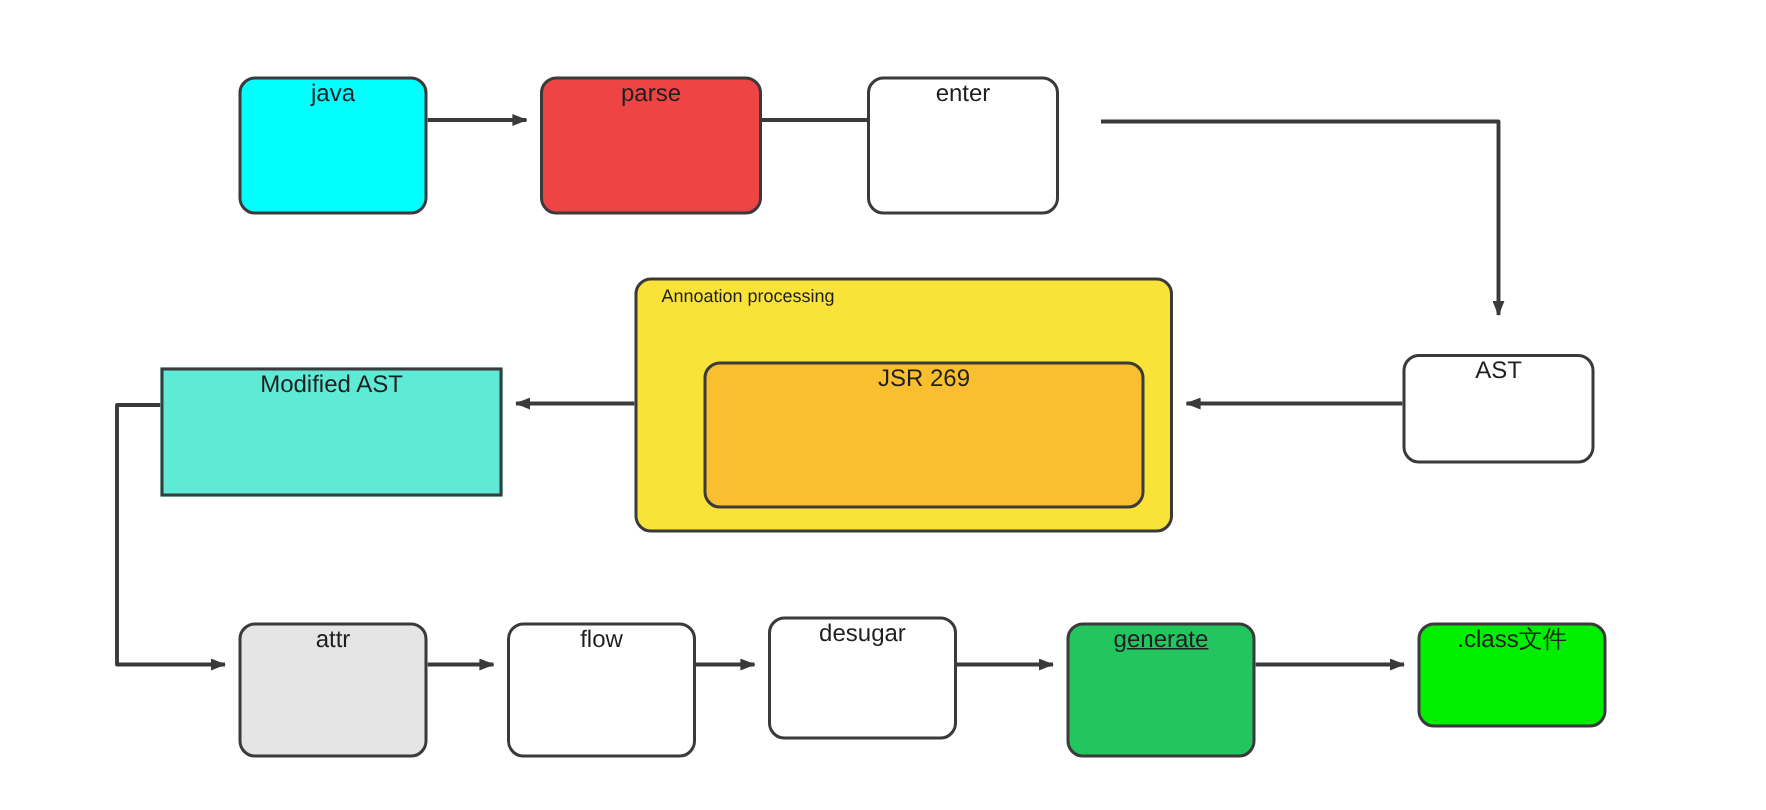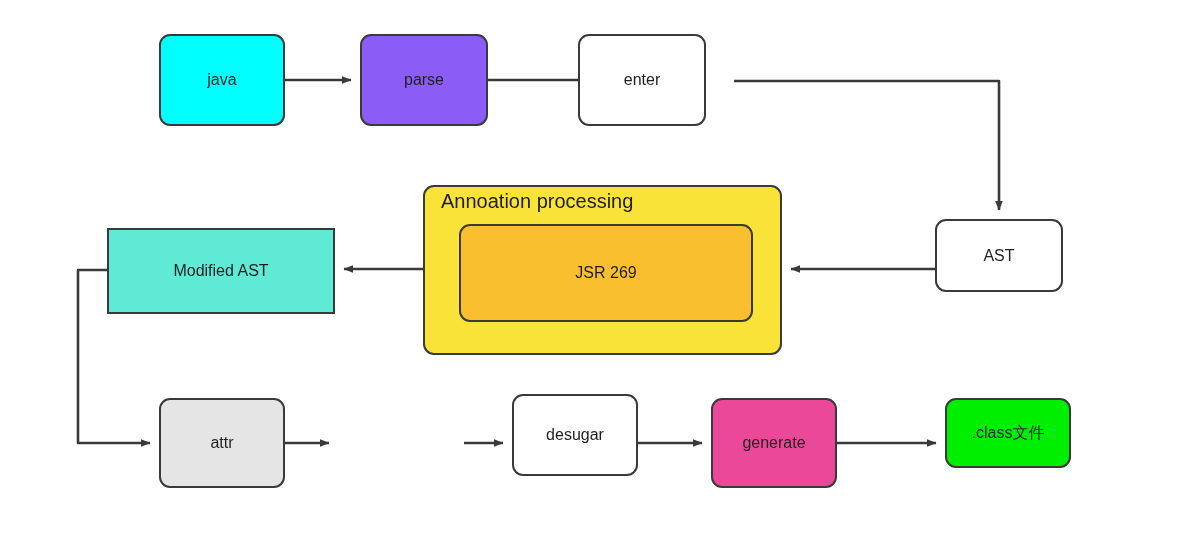--- a/index.html
+++ b/index.html
@@ -27,42 +27,42 @@
     top: 0;
     width: 1177px;
     height: 540px;
     pointer-events: none;
   }
   .node {
     position: absolute;
     box-sizing: border-box;
     border: 2.2px solid #3a3a3c;
     display: flex;
-    align-items: center;
     justify-content: center;
     color: #1f1f22;
     font-size: 16px;
     line-height: 1.2;
     text-align: center;
+    margin-top: 17px;
   }
   .node.rounded { border-radius: 11px; }
   .node.square  { border-radius: 0; }
 
   .node-label { pointer-events: none; }
 
   
   .group {
     position: absolute;
     box-sizing: border-box;
     border: 2.2px solid #3a3a3c;
     border-radius: 11px;
   }
   .group-title {
     position: absolute;
-    font-size: 20px;
+    font-size: 12px;
     color: #1f1f22;
     white-space: nowrap;
   }
 </style>
 </head>
 <body>
 
 <div id="canvas">
 
   <svg class="edges" viewBox="0 0 1177 540" width="1177" height="540" xmlns="http://www.w3.org/2000/svg">
@@ -95,50 +95,53 @@
     </g>
   </svg>
 
   <div class="group" style="left:423px; top:185px; width:359px; height:170px; background:#fae339;"></div>
   <div class="group-title" style="left:441px; top:190px;">Annoation processing</div>
 
   <div class="node rounded" style="left:159px; top:34px; width:126px; height:92px; background:#00ffff;">
     <span class="node-label">java</span>
   </div>
 
-  <div class="node rounded" style="left:360px; top:34px; width:128px; height:92px; background:#8b5cf6;">
+  <div class="node rounded" style="left:360px; top:34px; width:148px; height:92px; background:#ef4444;">
     <span class="node-label">parse</span>
   </div>
 
   <div class="node rounded" style="left:578px; top:34px; width:128px; height:92px; background:#ffffff;">
     <span class="node-label">enter</span>
   </div>
 
   <div class="node rounded" style="left:935px; top:219px; width:128px; height:73px; background:#ffffff;">
     <span class="node-label">AST</span>
   </div>
 
-  <div class="node rounded" style="left:459px; top:224px; width:294px; height:98px; background:#fabf2e;">
+  <div class="node rounded" style="left:469px; top:224px; width:294px; height:98px; background:#fabf2e;">
     <span class="node-label">JSR 269</span>
   </div>
 
   <div class="node square" style="left:107px; top:228px; width:228px; height:86px; background:#5eead4;">
     <span class="node-label">Modified AST</span>
   </div>
 
   <div class="node rounded" style="left:159px; top:398px; width:126px; height:90px; background:#e5e5e5;">
     <span class="node-label">attr</span>
   </div>
 
+  <div class="node rounded" style="left:338px; top:398px; width:126px; height:90px; background:#ffffff;">
+    <span class="node-label">flow</span>
+  </div>
 
   <div class="node rounded" style="left:512px; top:394px; width:126px; height:82px; background:#ffffff;">
     <span class="node-label">desugar</span>
   </div>
 
-  <div class="node rounded" style="left:711px; top:398px; width:126px; height:90px; background:#ec4899;">
+  <div class="node rounded" style="left:711px; top:398px; width:126px; height:90px; background:#22c55e;text-decoration:underline;">
     <span class="node-label">generate</span>
   </div>
 
   <div class="node rounded" style="left:945px; top:398px; width:126px; height:70px; background:#00ee00;">
     <span class="node-label">.class文件</span>
   </div>
 
 </div>
 
 </body></html>

